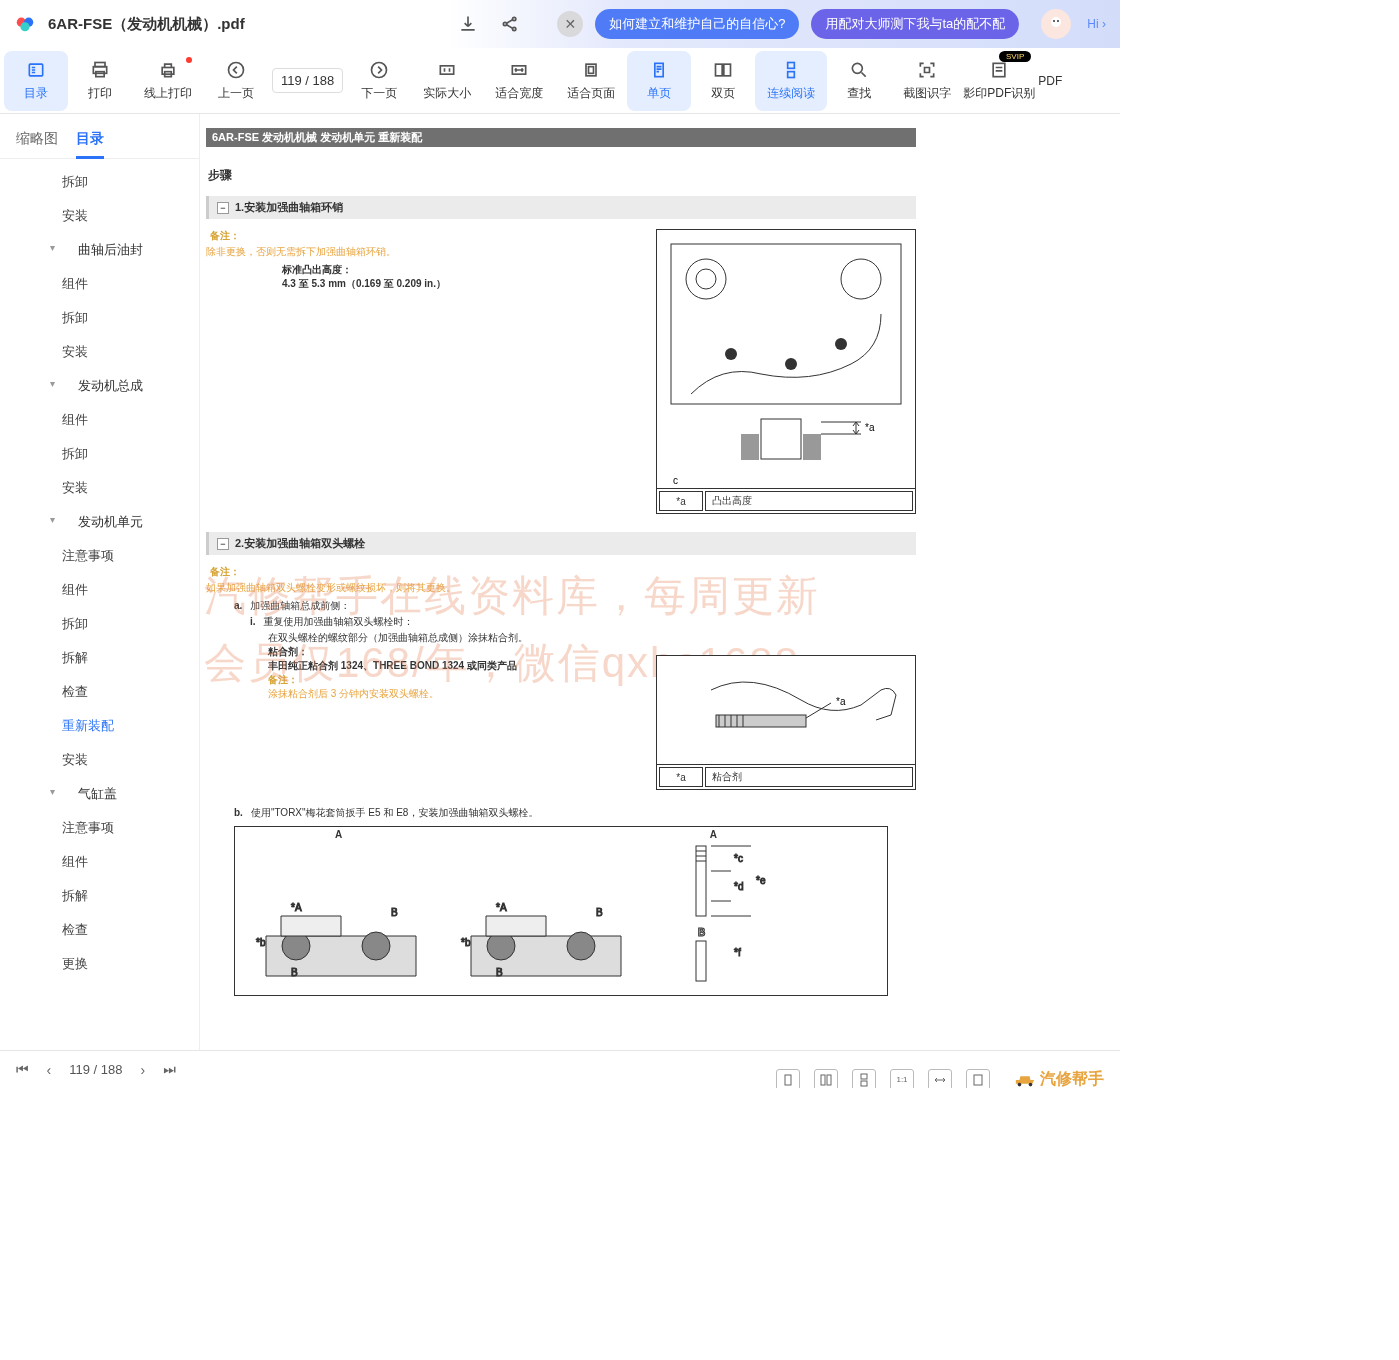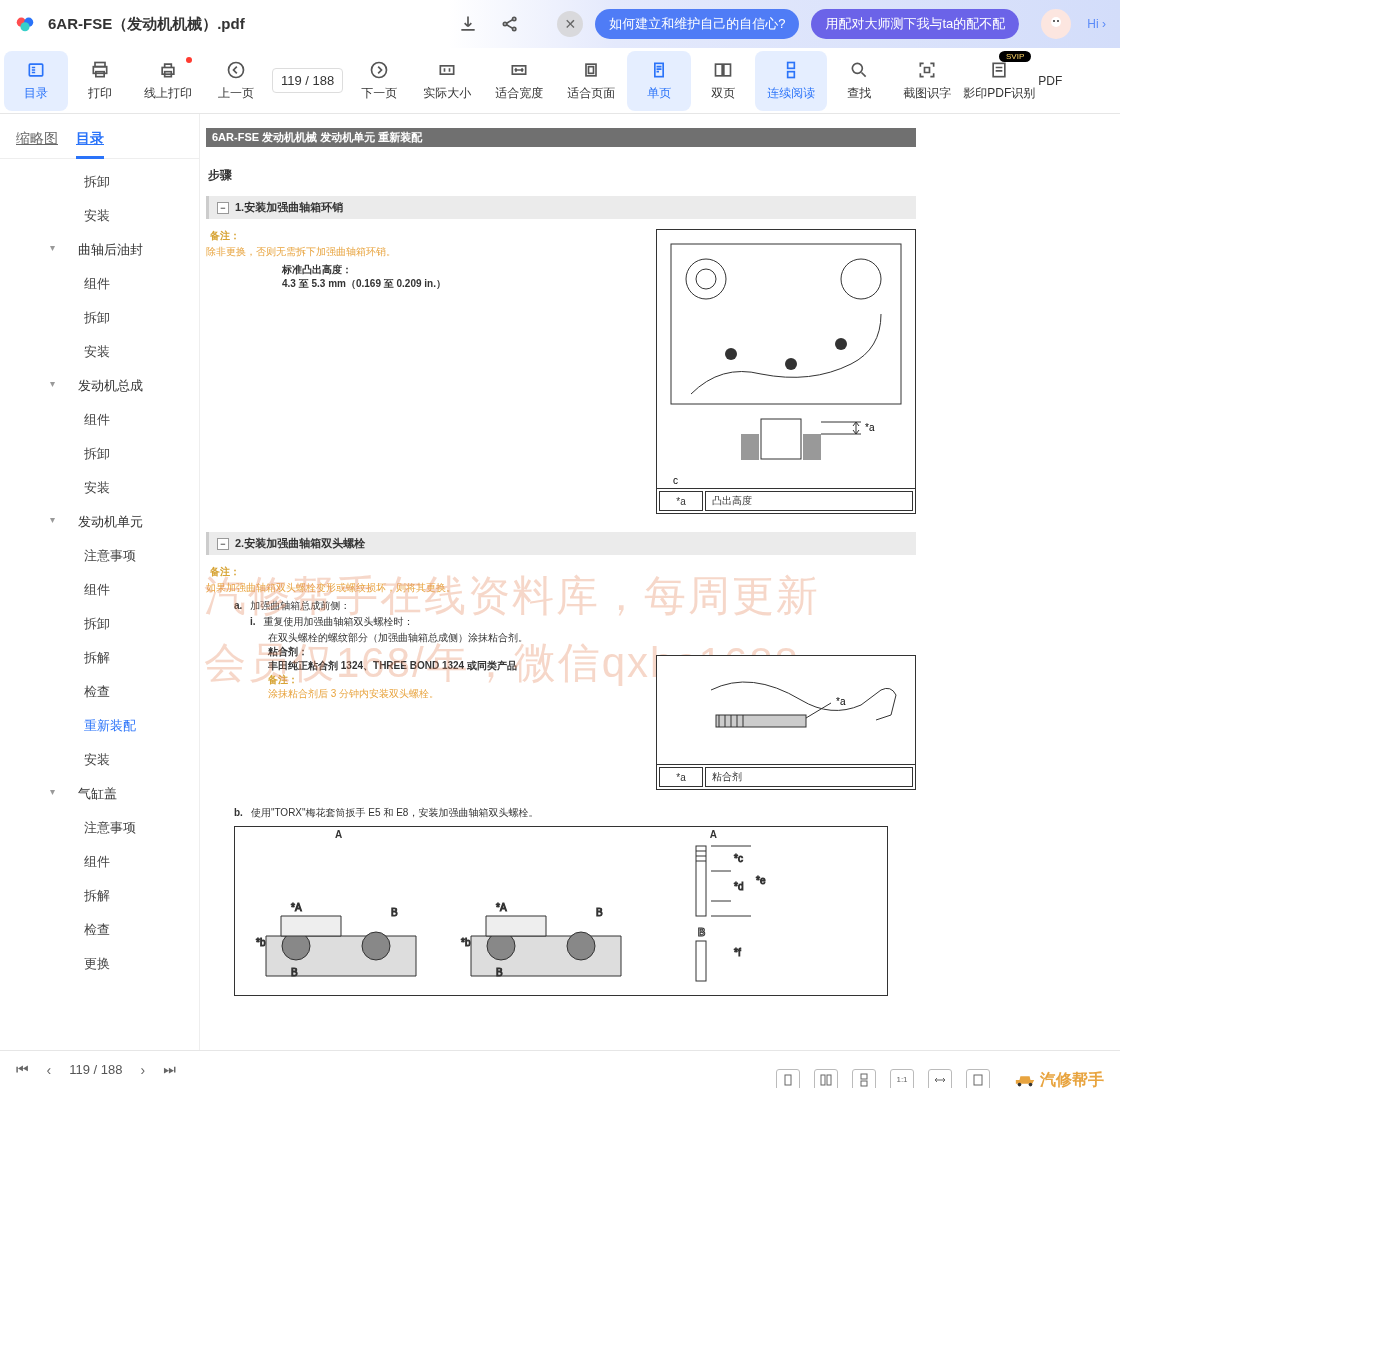--- a/index.html
+++ b/index.html
@@ -29,25 +29,25 @@
 .tool .label { font-size: 12px; }
 .redbadge { position: absolute; top: 6px; right: 12px; width: 6px; height: 6px; background: #ff3b30; border-radius: 50%; }
 .svip { position: absolute; top: 0; right: 4px; background: #000; color: #ffd666; font-size: 8px; padding: 1px 7px; border-radius: 6px; }
 .pager { display: flex; align-items: center; margin: 0 4px; }
 .pager .num { padding: 4px 8px; border: 1px solid #ddd; border-radius: 4px; font-size: 13px; background: #fff; }
 
 
 .main { flex: 1; display: flex; overflow: hidden; }
 .sidebar { width: 200px; border-right: 1px solid #eee; display: flex; flex-direction: column; background: #fff; }
 .sidetabs { display: flex; gap: 18px; padding: 10px 16px 0; border-bottom: 1px solid #eee; }
-.sidetab { font-size: 14px; color: #666; padding: 6px 0 10px; cursor: pointer; position: relative; text-decoration: underline; }
+.sidetab { font-size: 14px; color: #666; padding: 6px 0 10px; cursor: pointer; position: relative; }
 .sidetab.active { color: #2a73f9; font-weight: 600; }
 .sidetab.active::after { content: ""; position: absolute; bottom: -1px; left: 0; right: 0; height: 3px; background: #2a73f9; }
 .outline { flex: 1; overflow-y: auto; padding: 6px 0; }
-.outline-item { padding: 8px 10px 8px 84px; font-size: 13px; color: #444; cursor: pointer; position: relative; white-space: nowrap; }
+.outline-item { padding: 8px 10px 8px 62px; font-size: 13px; color: #444; cursor: pointer; position: relative; white-space: nowrap; }
 .outline-item.l1 { padding-left: 78px; color: #333; }
 .outline-item.active { color: #2a73f9; }
 .outline-item .chev { position: absolute; left: 50px; top: 9px; color: #999; font-size: 10px; }
 .outline-item.l1 .chev { left: 50px; }
 
 
 .content { flex: 1; background: #fff; overflow: auto; position: relative; }
 .page { width: 710px; margin: 14px 4px 0 6px; background: #fff; position: relative; }
 .blackbar { background: #707070; color: #fff; padding: 2px 6px; font-size: 11px; font-weight: 600; width: 100%; }
 .doc-body { padding: 8px 0 0 0; font-size: 11px; }
@@ -70,21 +70,21 @@
 .clearfix::after { content: ""; display: block; clear: both; }
 .watermark { position: absolute; font-size: 42px; color: rgba(230,140,100,0.35); font-weight: 400; pointer-events: none; letter-spacing: 2px; white-space: nowrap; }
 .wide-diagram { border: 1px solid #333; margin: 6px 28px 0; height: 170px; background: #fff; display: flex; align-items: center; justify-content: space-around; position: relative; overflow: hidden; }
 .wide-diagram .labeltop { position: absolute; top: 2px; font-size: 10px; font-weight: 700; }
 
 
 .bottombar { height: 38px; border-top: 1px solid #e6e6e6; display: flex; align-items: center; padding: 0 16px; gap: 20px; background: #fff; }
 .bottombar .navbtns { display: flex; align-items: center; gap: 18px; font-size: 14px; color: #666; }
 .bottombar .navbtns span { cursor: pointer; }
 .bottombar .pageinfo { font-size: 13px; color: #555; }
-.bottombar .right { margin-left: auto; display: flex; align-items: flex-end; gap: 14px; margin-top: 20px; }
+.bottombar .right { margin-left: auto; display: flex; align-items: center; gap: 14px; margin-top: 20px; }
 .viewbtn { width: 24px; height: 22px; border: 1px solid #bbb; border-radius: 3px; display: flex; align-items: center; justify-content: center; cursor: pointer; font-size: 12px; color: #666; }
 .brand { color: #e8a43f; font-weight: 700; font-size: 16px; display: flex; align-items: center; gap: 4px; margin-left: 10px; }
 .brand svg { width: 22px; height: 16px; }
 
 
 .ic { width: 20px; height: 20px; }
 </style>
 </head>
 <body>
 

